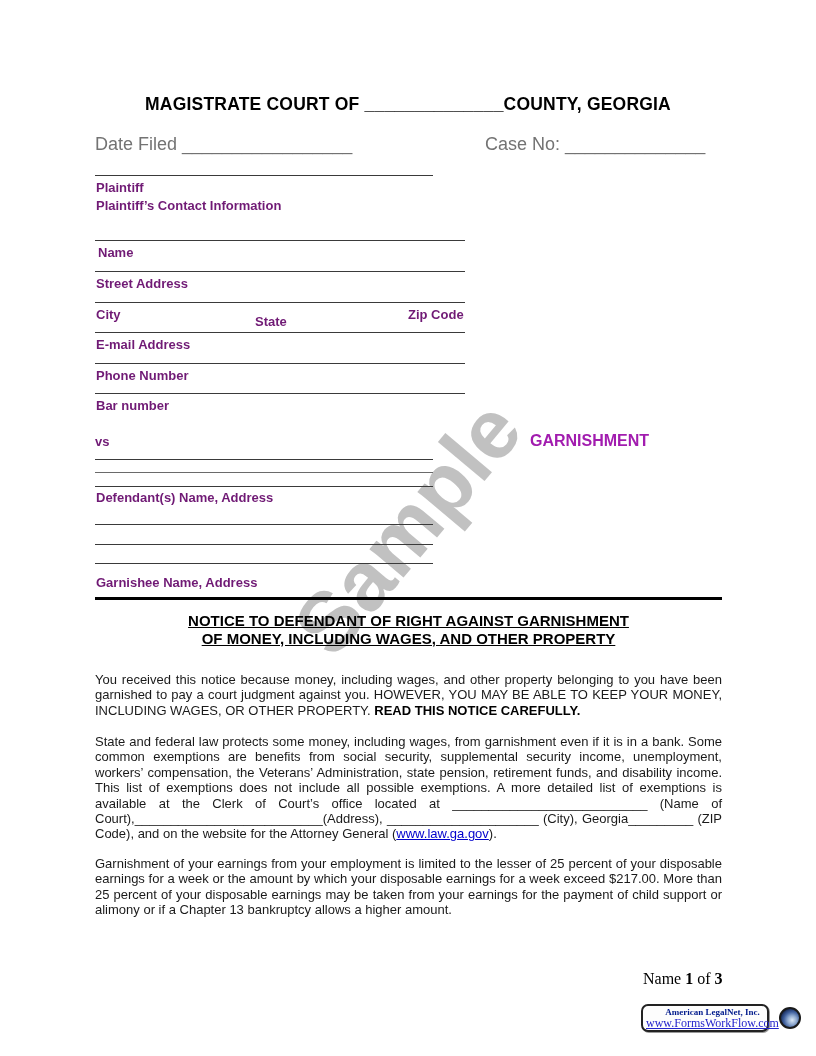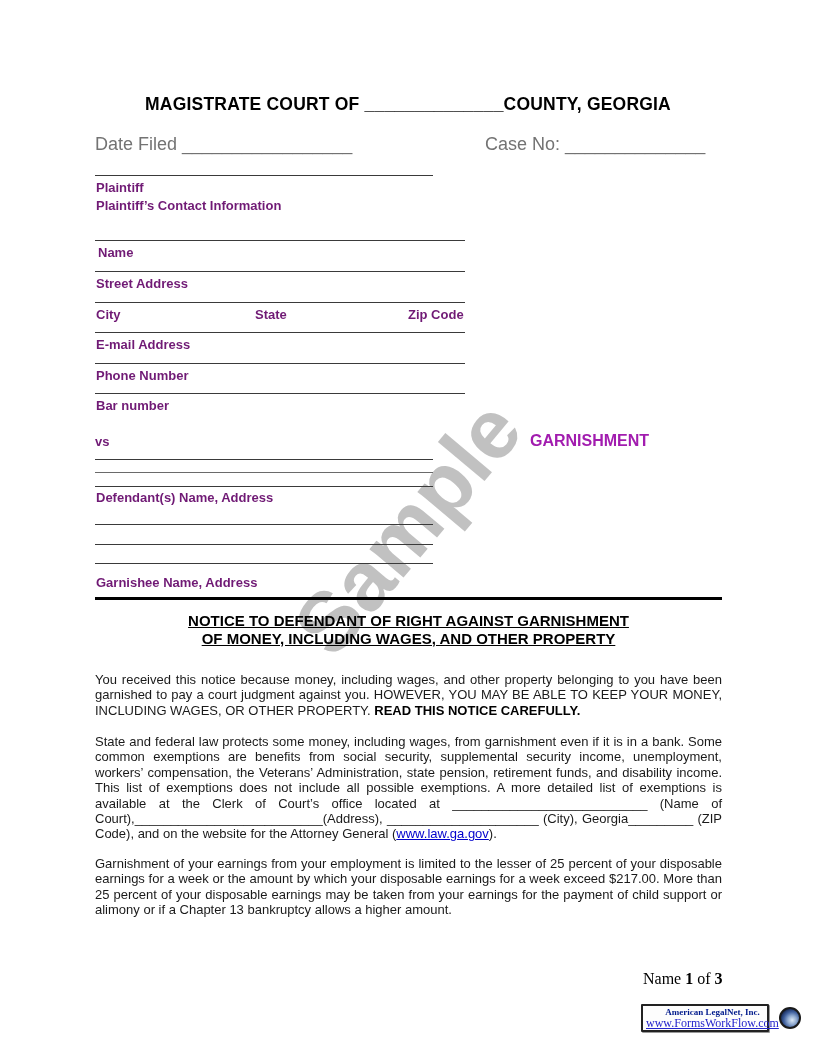--- a/index.html
+++ b/index.html
@@ -45,21 +45,21 @@
   .link { color:#0000cc; text-decoration:underline; cursor:pointer; }
 
   .page-number {
     left:643px; top:970px; font-family:"Liberation Serif", serif;
     font-size:16px; color:#000;
   }
   .page-number .num { font-weight:bold; }
 
   .logo-box {
     left:641px; top:1004px; width:128px; height:28px;
-    border:2px solid #222; border-radius:1px; background:#fdfdfd;
+    border:2px solid #222; border-radius:7px; background:#fdfdfd;
     display:flex; align-items:flex-end; padding:1px 3px; box-sizing:border-box;
     box-shadow:1px 1px 0 #999;
   }
   .logo-text { flex:1; text-align:center; line-height:11px; }
   .logo-company {
     font-family:"Liberation Serif", serif; font-weight:bold;
     font-size:9px; color:#001a8c; white-space:nowrap;
   }
   .logo-url {
     font-family:Liberation Serif, serif; font-size:12px;
@@ -89,21 +89,21 @@
   <div class="lbl" style="left:96px; top:198px;">Plaintiff’s Contact Information</div>
 
   <div class="rule" style="left:95px; top:240px; width:370px;"></div>
   <div class="lbl" style="left:98px; top:245px;">Name</div>
 
   <div class="rule" style="left:95px; top:271px; width:370px;"></div>
   <div class="lbl" style="left:96px; top:276px;">Street Address</div>
 
   <div class="rule" style="left:95px; top:302px; width:370px;"></div>
   <div class="lbl" style="left:96px; top:307px;">City</div>
-  <div class="lbl" style="left:255px; top:307px;">State</div>
+  <div class="lbl" style="left:255px; top:314px;">State</div>
   <div class="lbl" style="left:408px; top:307px;">Zip Code</div>
 
   <div class="rule" style="left:95px; top:332px; width:370px;"></div>
   <div class="lbl" style="left:96px; top:337px;">E-mail Address</div>
 
   <div class="rule" style="left:95px; top:363px; width:370px;"></div>
   <div class="lbl" style="left:96px; top:368px;">Phone Number</div>
 
   <div class="rule" style="left:95px; top:393px; width:370px;"></div>
   <div class="lbl" style="left:96px; top:398px;">Bar number</div>

